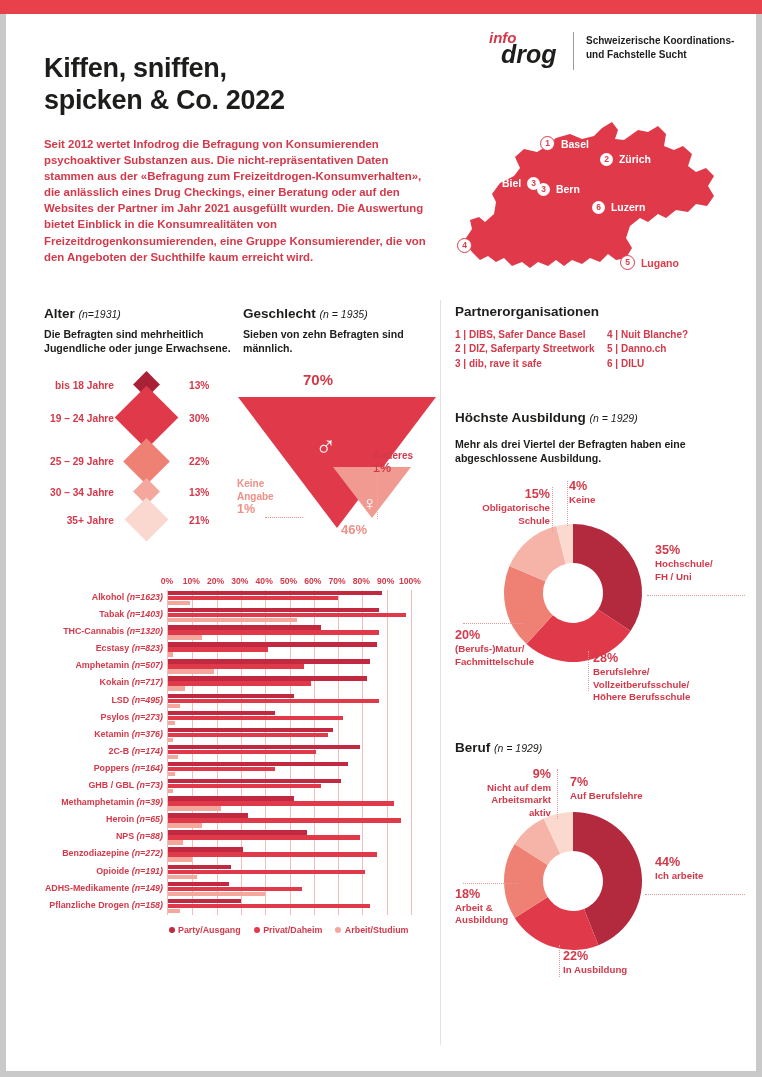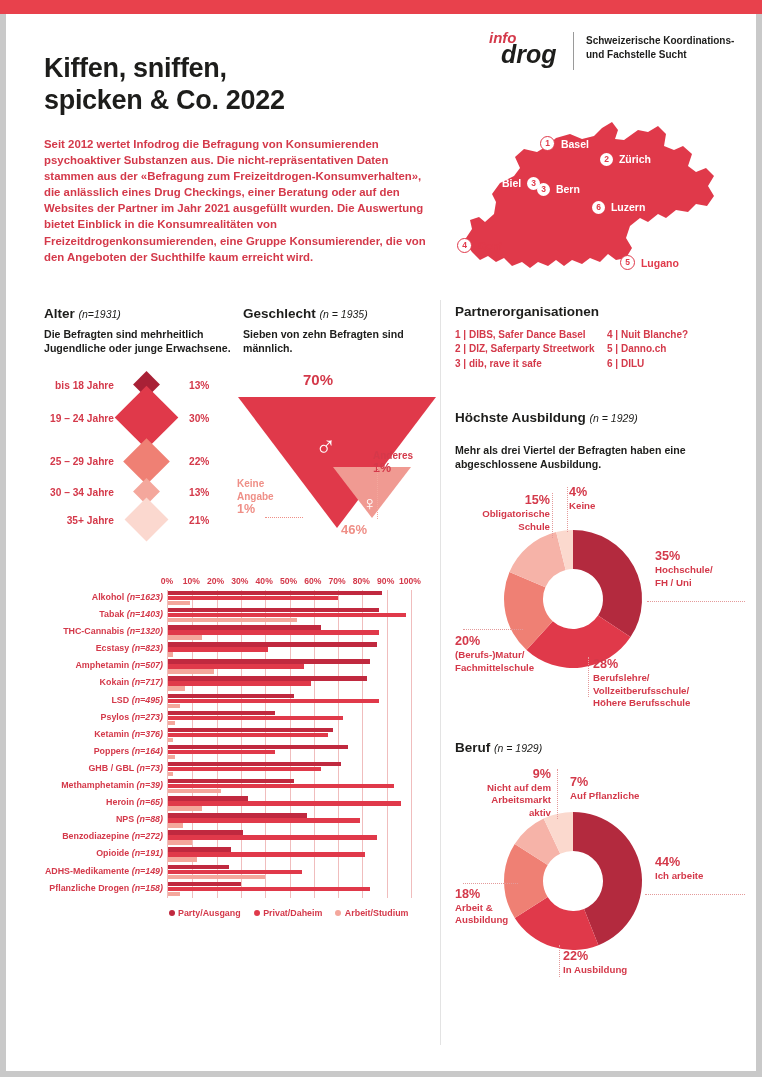--- a/index.html
+++ b/index.html
@@ -295,20 +295,26 @@
             <div class="bar b1" style="left: 0px; width: 174.96px; background: rgb(224, 57, 74);"></div>
             <div class="bar b2" style="left: 0px; width: 7.29px; background: rgb(244, 167, 156);"></div>
           </div>
           <div class="brow">
             <div class="rlabel">Ketamin <i>(n=376)</i></div>
             <div class="bar b0" style="left: 0px; width: 165.24px; background: rgb(192, 41, 63);"></div>
             <div class="bar b1" style="left: 0px; width: 160.38px; background: rgb(224, 57, 74);"></div>
             <div class="bar b2" style="left: 0px; width: 4.86px; background: rgb(244, 167, 156);"></div>
           </div>
           <div class="brow">
+            <div class="rlabel">2C-B <i>(n=174)</i></div>
+            <div class="bar b0" style="left: 0px; width: 191.97px; background: rgb(192, 41, 63);"></div>
+            <div class="bar b1" style="left: 0px; width: 148.23px; background: rgb(224, 57, 74);"></div>
+            <div class="bar b2" style="left: 0px; width: 9.72px; background: rgb(244, 167, 156);"></div>
+          </div>
+          <div class="brow">
             <div class="rlabel">Poppers <i>(n=164)</i></div>
             <div class="bar b0" style="left: 0px; width: 179.82px; background: rgb(192, 41, 63);"></div>
             <div class="bar b1" style="left: 0px; width: 106.92px; background: rgb(224, 57, 74);"></div>
             <div class="bar b2" style="left: 0px; width: 7.29px; background: rgb(244, 167, 156);"></div>
           </div>
           <div class="brow">
             <div class="rlabel">GHB / GBL <i>(n=73)</i></div>
             <div class="bar b0" style="left: 0px; width: 172.53px; background: rgb(192, 41, 63);"></div>
             <div class="bar b1" style="left: 0px; width: 153.09px; background: rgb(224, 57, 74);"></div>
             <div class="bar b2" style="left: 0px; width: 4.86px; background: rgb(244, 167, 156);"></div>
@@ -389,21 +395,21 @@
         <div>6 | DILU</div>
       </div>
     </div>
   </div>
 
   <div class="ausb">
     <div class="sec-h">
       <span>Höchste Ausbildung</span>
       <span class="n">(n = 1929)</span>
     </div>
-    <div class="sec-sub" style="margin-top:18px;">Mehr als drei Viertel der Befragten haben eine abgeschlossene Ausbildung.</div>
+    <div class="sec-sub" style="margin-top:12px;">Mehr als drei Viertel der Befragten haben eine abgeschlossene Ausbildung.</div>
 
     <div class="donut-area">
       <svg width="300" height="215" viewBox="0 0 300 215" style="position:absolute;left:0;top:0;">
         <g id="donut-ausb" transform="translate(118,120)">
             <path d="M0,-69 A69,69 0 0 1 57.51856458025725,38.1131831342749 L25.008071556633585,16.570949188815174 A30,30 0 0 0 0,-30 Z" fill="#b32a3e"></path>
             <path d="M57.51856458025725,38.1131831342749 A69,69 0 0 1 -46.48499941161247,50.99161528822546 L-20.210869309396728,22.170267516619766 A30,30 0 0 0 25.008071556633585,16.570949188815174 Z" fill="#e0394a"></path>
             <path d="M-46.48499941161247,50.99161528822546 A69,69 0 0 1 -63.54248073820179,-26.895225257194905 L-27.627165538348603,-11.693576198780393 A30,30 0 0 0 -20.210869309396728,22.170267516619766 Z" fill="#ef8074"></path>
             <path d="M-63.54248073820179,-26.895225257194905 A69,69 0 0 1 -16.830046687477992,-66.91598858641566 L-7.317411603251301,-29.093908081050287 A30,30 0 0 0 -27.627165538348603,-11.693576198780393 Z" fill="#f6b3a8"></path>
             <path d="M-16.830046687477992,-66.91598858641566 A69,69 0 0 1 4.438418513107517e-14,-69 L1.929747179611964e-14,-30 A30,30 0 0 0 -7.317411603251301,-29.093908081050287 Z" fill="#fbd9ce"></path>
           </g>
@@ -458,21 +464,21 @@
             <path d="M0,-69 A69,69 0 0 1 25.40059413524279,64.15457752628934 L11.043736580540344,27.89329457664754 A30,30 0 0 0 0,-30 Z" fill="#b32a3e"></path>
             <path d="M25.40059413524279,64.15457752628934 A69,69 0 0 1 -58.25862685963902,36.9720488535508 L-25.329837765060446,16.074803849369914 A30,30 0 0 0 11.043736580540344,27.89329457664754 Z" fill="#e0394a"></path>
             <path d="M-58.25862685963902,36.9720488535508 A69,69 0 0 1 -58.25862685963907,-36.972048853550724 L-25.329837765060464,-16.07480384936988 A30,30 0 0 0 -25.329837765060446,16.074803849369914 Z" fill="#ef8074"></path>
             <path d="M-58.25862685963907,-36.972048853550724 A69,69 0 0 1 -29.378771117990038,-62.43306662015534 L-12.77337874695219,-27.14481157398058 A30,30 0 0 0 -25.329837765060464,-16.07480384936988 Z" fill="#f6b3a8"></path>
             <path d="M-29.378771117990038,-62.43306662015534 A69,69 0 0 1 -1.6900125828233476e-14,-69 L-7.34788079488412e-15,-30 A30,30 0 0 0 -12.77337874695219,-27.14481157398058 Z" fill="#fbd9ce"></path>
           </g>
       </svg>
 
       <div class="d-lab" style="left:115px;top:12px;">
         <b>7%</b>
-        <span>Auf Pflanzliche</span>
+        <span>Auf Berufslehre</span>
       </div>
 
       <div class="d-lab r" style="left:0px;top:4px;width:96px;">
         <b>9%</b>
         <span>Nicht auf dem</span><br>
         <span>Arbeitsmarkt</span><br>
         <span>aktiv</span>
       </div>
       <div class="dotlinev" style="left:102px;top:6px;height:50px;"></div>
 

